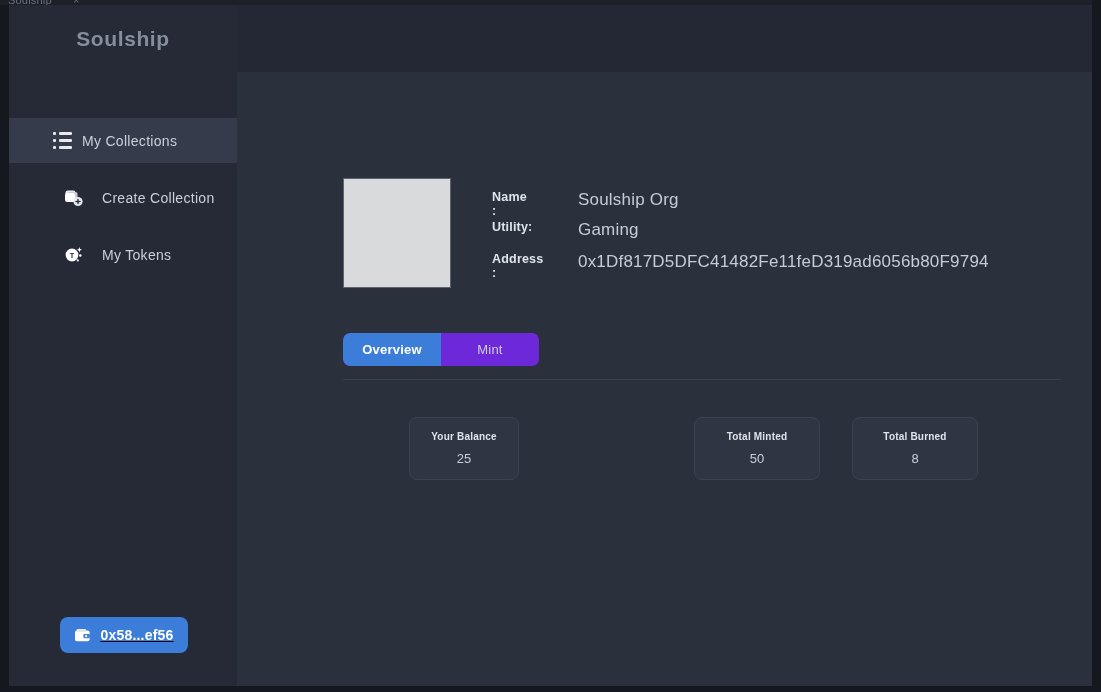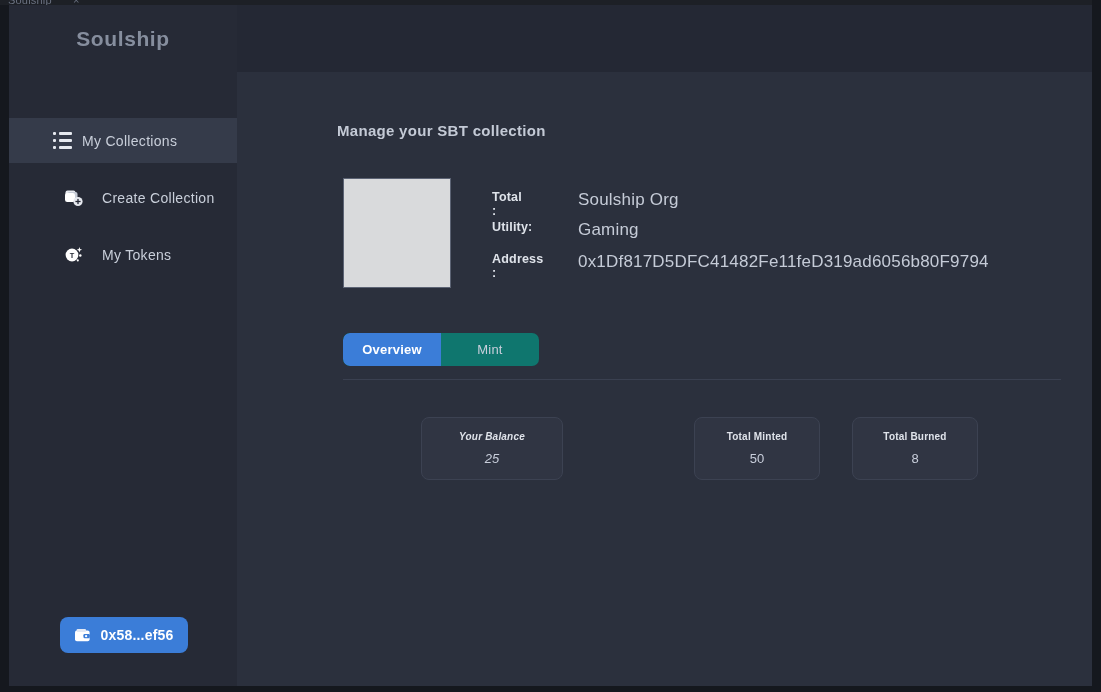--- a/index.html
+++ b/index.html
@@ -86,20 +86,21 @@
     width:13px; height:3px; background:#e6e9ef; border-radius:1px;
   }
 
   
   .wallet-chip {
     position:absolute; left:51px; top:612px;
     width:128px; height:36px;
     background:#3b7dd8; border-radius:8px;
     display:flex; align-items:center; justify-content:center;
     cursor:pointer;
+    text-decoration:underline;
   }
   .wallet-ico { width:17px; height:15px; flex:0 0 17px; }
   .wallet-addr {
     margin-left:9px;
     font-size:14px; font-weight:bold; color:#ffffff; letter-spacing:.2px;
   }
 
   
   .main {
     position:absolute; left:228px; top:67px;
@@ -128,21 +129,21 @@
     position:absolute; left:86px; top:0;
     font-size:17px; color:#c5cbd7; letter-spacing:.2px;
     white-space:nowrap;
   }
   .meta-row.addr { margin-top:2px; }
 
   
   .tabs {
     position:absolute; left:106px; top:261px;
     width:196px; height:33px;
-    background:#0f766e; border-radius:7px;
+    background:#6d28d9; border-radius:7px;
     display:flex; overflow:hidden;
   }
   .tab {
     flex:1 1 50%;
     display:flex; align-items:center; justify-content:center;
     font-size:13px; color:#c8cedb; letter-spacing:.2px;
     cursor:pointer;
   }
   .tab.active {
     background:#3b7dd8; color:#ffffff; font-weight:bold;
@@ -155,21 +156,21 @@
 
   
   .stats { position:absolute; left:106px; top:345px; width:718px; height:63px; }
   .stat-card {
     position:absolute; top:0;
     height:63px;
     background:#30354380; background:#303543;
     border:1px solid #3c4252; border-radius:8px;
     display:flex; flex-direction:column; align-items:center; justify-content:center;
   }
-  .stat-card.c0 { left:78px;  width:142px;font-style:italic; }
+  .stat-card.c0 { left:66px;  width:110px; }
   .stat-card.c1 { left:307px; width:126px;margin-left:44px; }
   .stat-card.c2 { left:509px; width:126px; }
   .stat-label {
     font-size:10px; font-weight:bold; color:#dfe3ea; letter-spacing:.2px;
   }
   .stat-value {
     margin-top:9px;
     font-size:13px; color:#c8cedb;text-align:center;
   }
 
@@ -254,27 +255,26 @@
             <circle cx="12.1" cy="8.15" r="1.15" fill="#ffffff"></circle>
           </svg>
         </span>
         <span class="wallet-addr">0x58...ef56</span>
       </div>
 
     </aside>
 
     <section class="main">
 
-      <h1 class="page-title">Manage your SBT collection</h1>
 
       <div class="coll-image"></div>
 
       <div class="meta">
         <div class="meta-row">
-          <span class="meta-key">Total :</span>
+          <span class="meta-key">Name :</span>
           <span class="meta-val">Soulship Org</span>
         </div>
         <div class="meta-row">
           <span class="meta-key">Utility:</span>
           <span class="meta-val">Gaming</span>
         </div>
         <div class="meta-row addr">
           <span class="meta-key">Address :</span>
           <span class="meta-val">0x1Df817D5DFC41482Fe11feD319ad6056b80F9794</span>
         </div>

